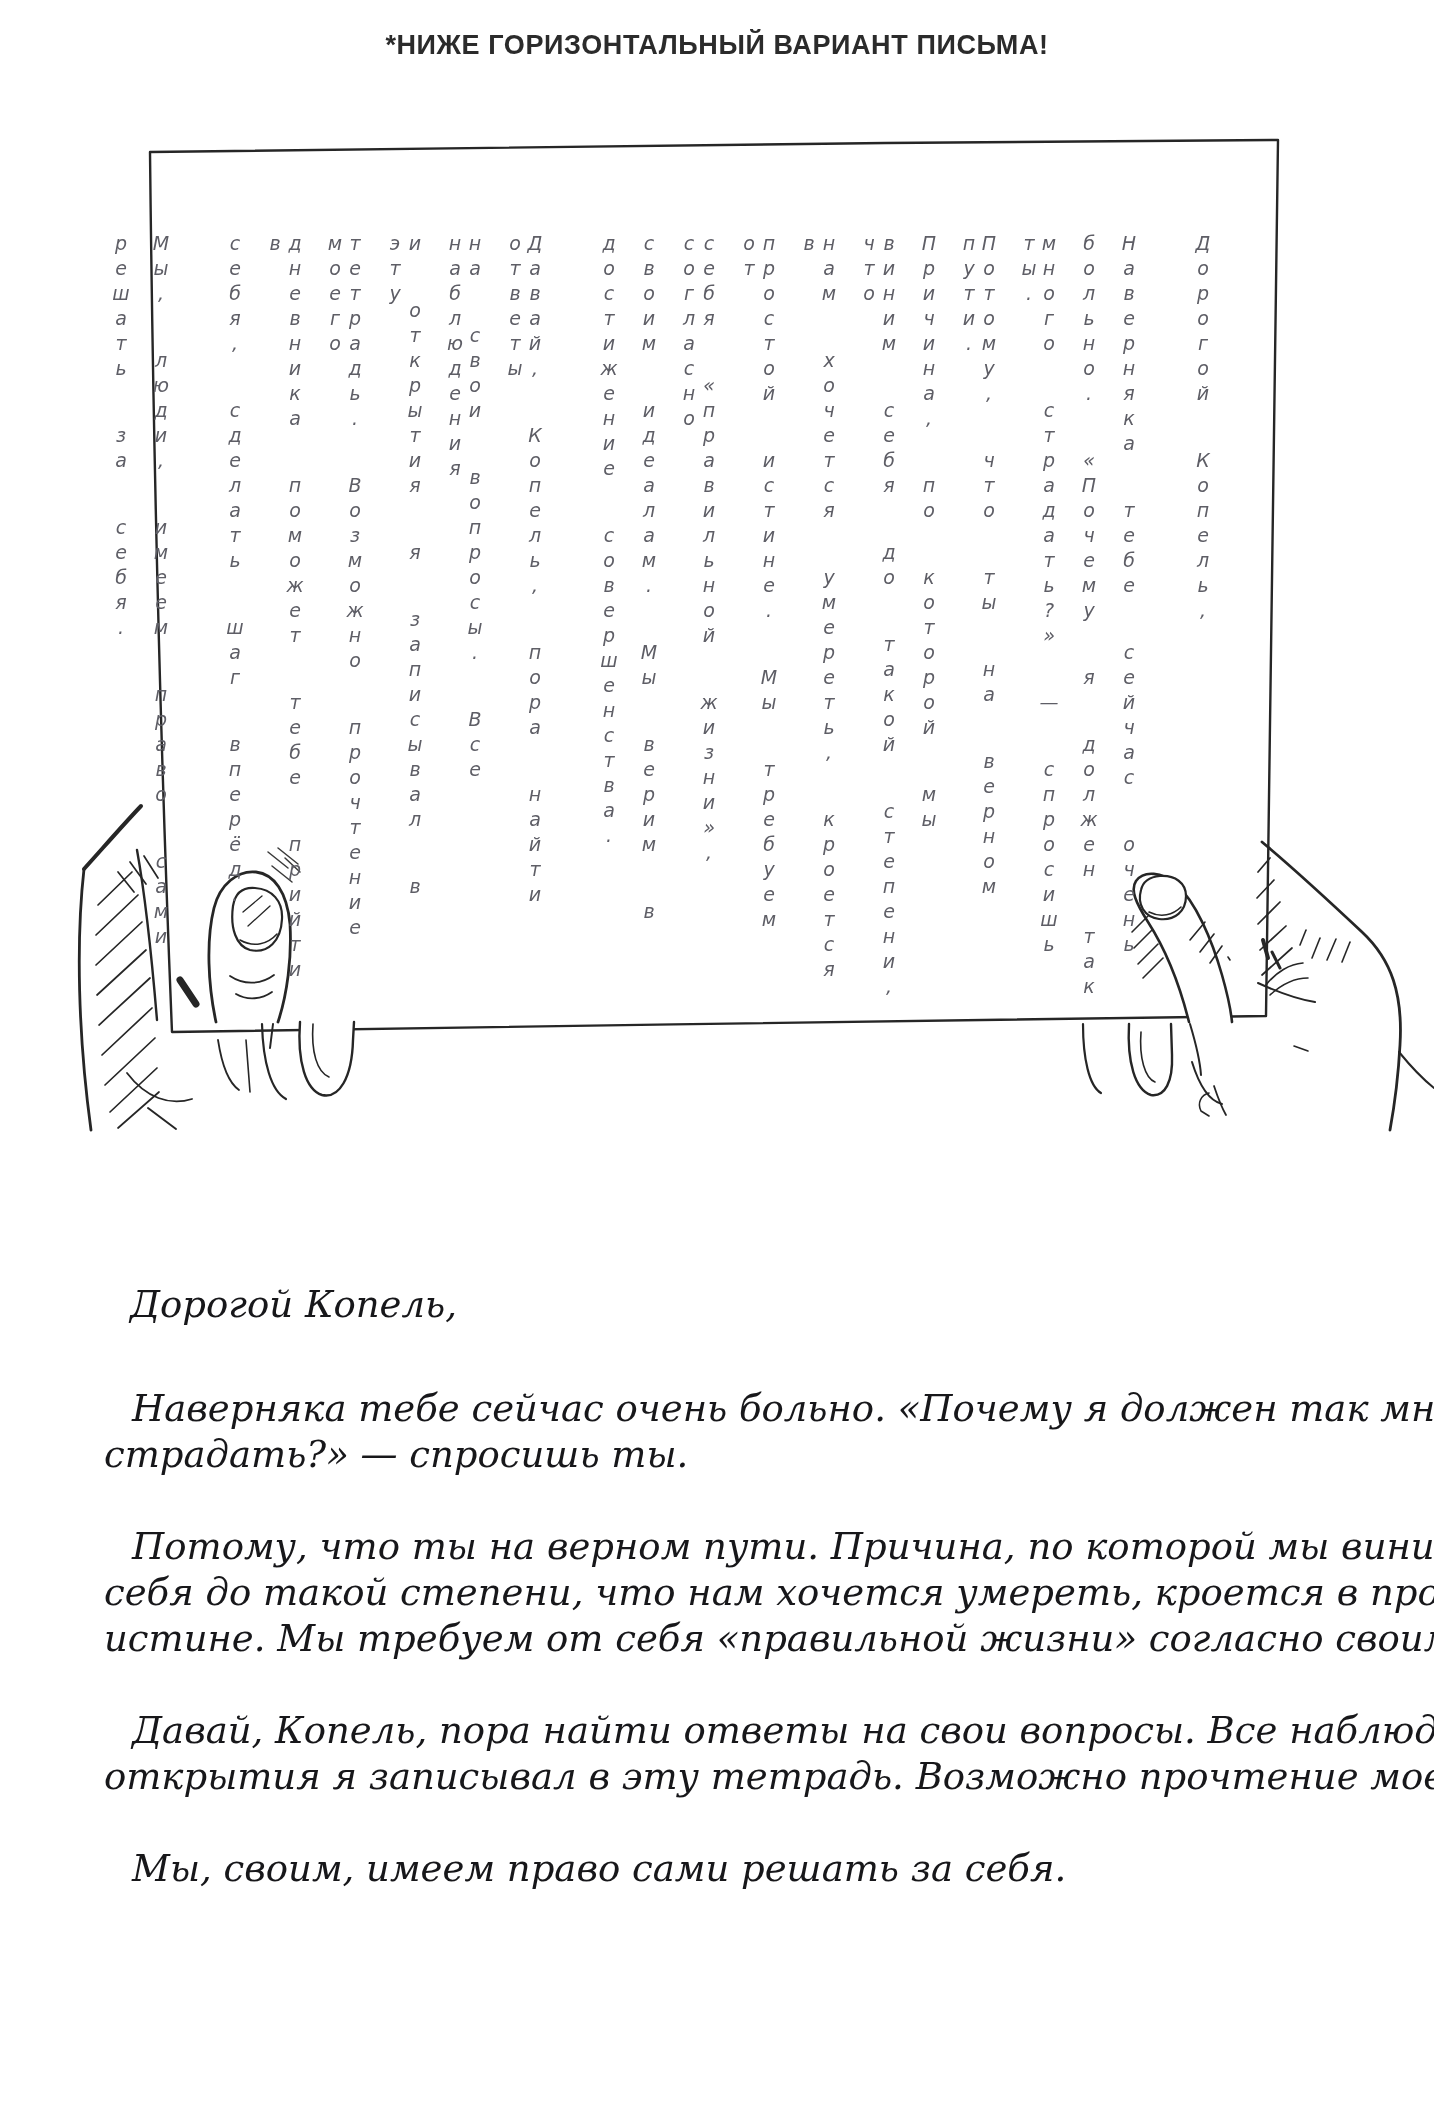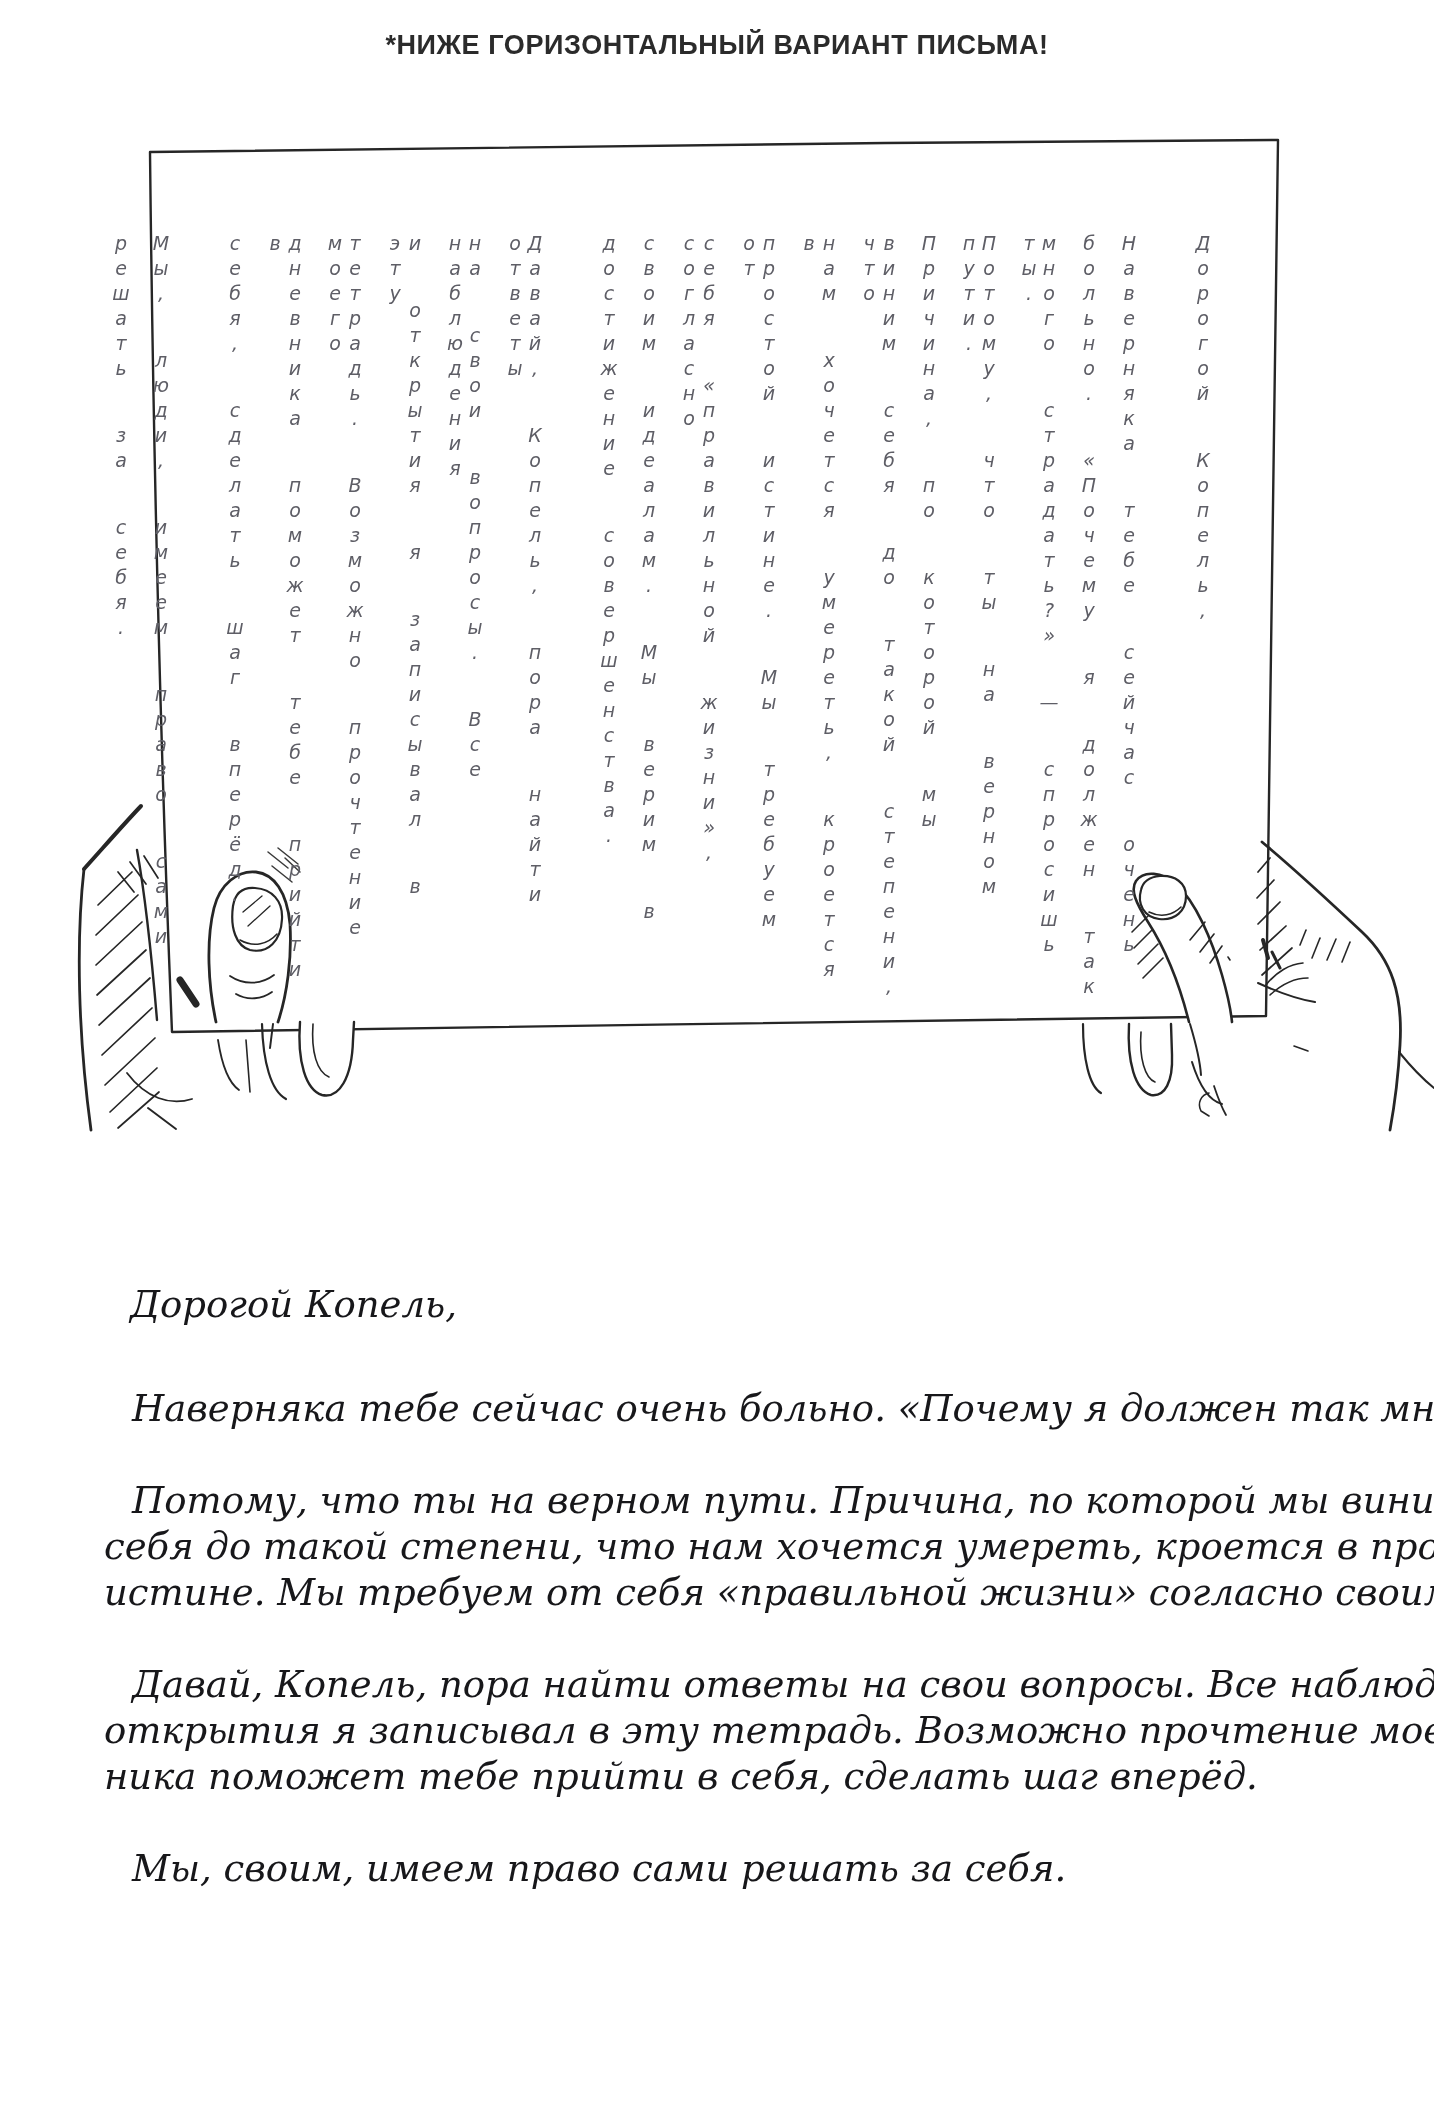--- a/index.html
+++ b/index.html
@@ -169,30 +169,30 @@
   <div class="vcol">себя, сделать шаг вперёд.</div>
   <div class="vcol pgap">Мы, люди, имеем право сами</div>
   <div class="vcol">решать за себя.</div>
 </div>
 
 <div class="transcript">
   <div class="t-line salut">Дорогой Копель,</div>
 
   <div class="para">
     <div class="t-line indent">Наверняка тебе сейчас очень больно. «Почему я должен так много</div>
+    <div class="t-line">страдать?» — спросишь ты.</div>
   </div>
 
   <div class="para">
     <div class="t-line indent">Потому, что ты на верном пути. Причина, по которой мы виним</div>
     <div class="t-line">себя до такой степени, что нам хочется умереть, кроется в простой</div>
     <div class="t-line">истине. Мы требуем от себя «правильной жизни» согласно своим идеа-</div>
   </div>
 
   <div class="para">
     <div class="t-line indent">Давай, Копель, пора найти ответы на свои вопросы. Все наблюдения и</div>
     <div class="t-line">открытия я записывал в эту тетрадь. Возможно прочтение моего днев-</div>
-    <div class="t-line">ника поможет тебе прийти в себя, сделать шаг вперёд.</div>
   </div>
 
   <div class="para">
     <div class="t-line indent">Мы, своим, имеем право сами решать за себя.</div>
   </div>
 </div>
 
 </body></html>

